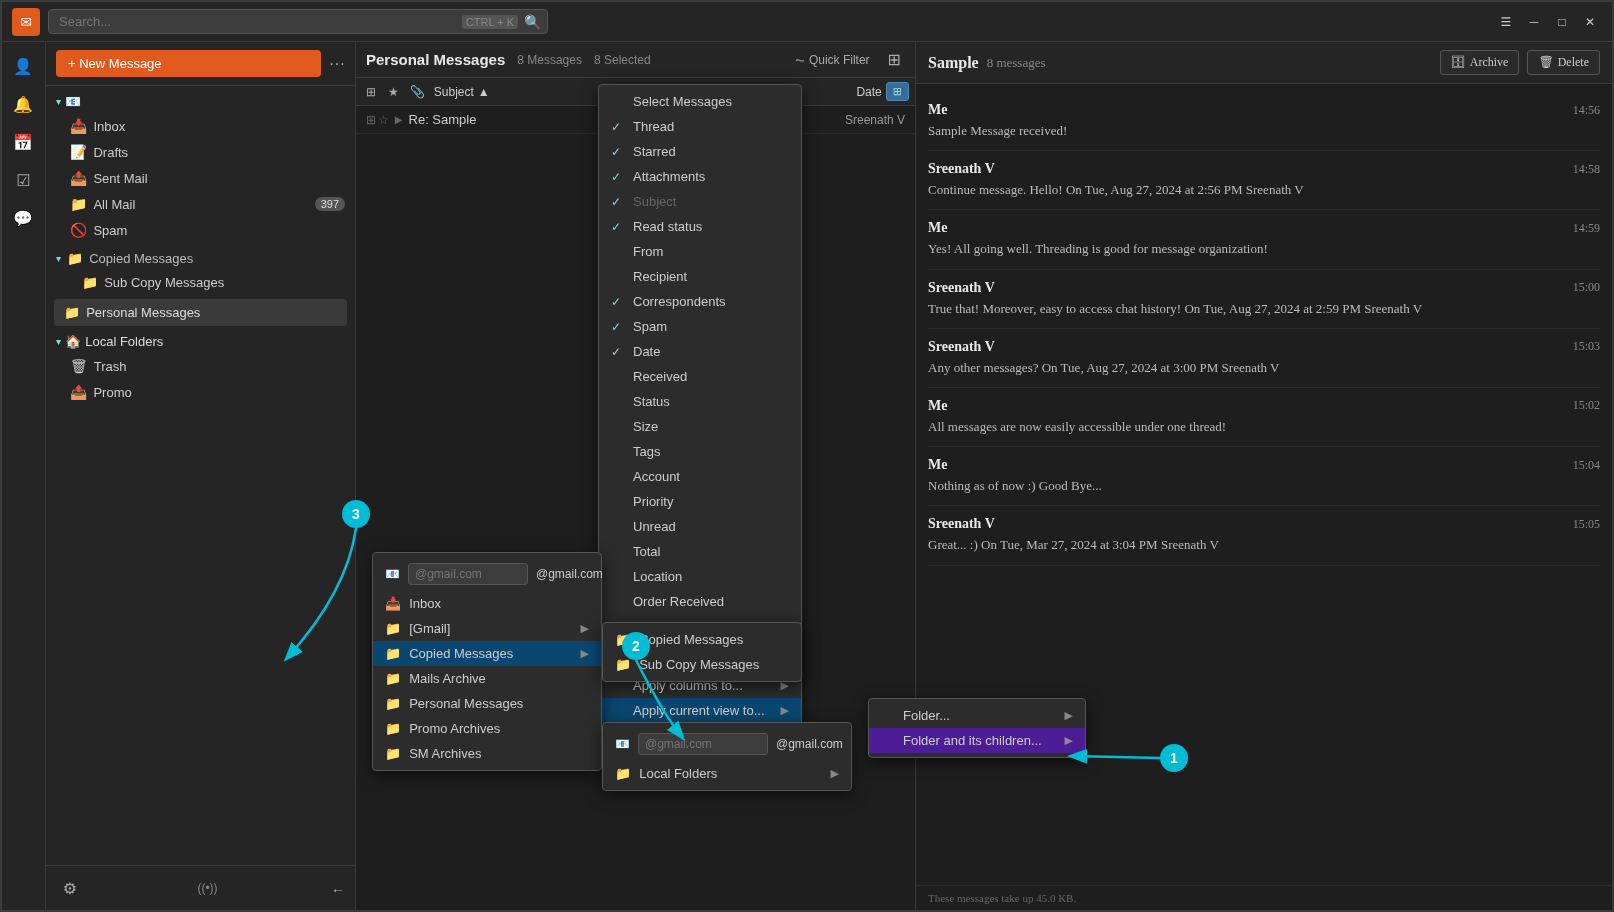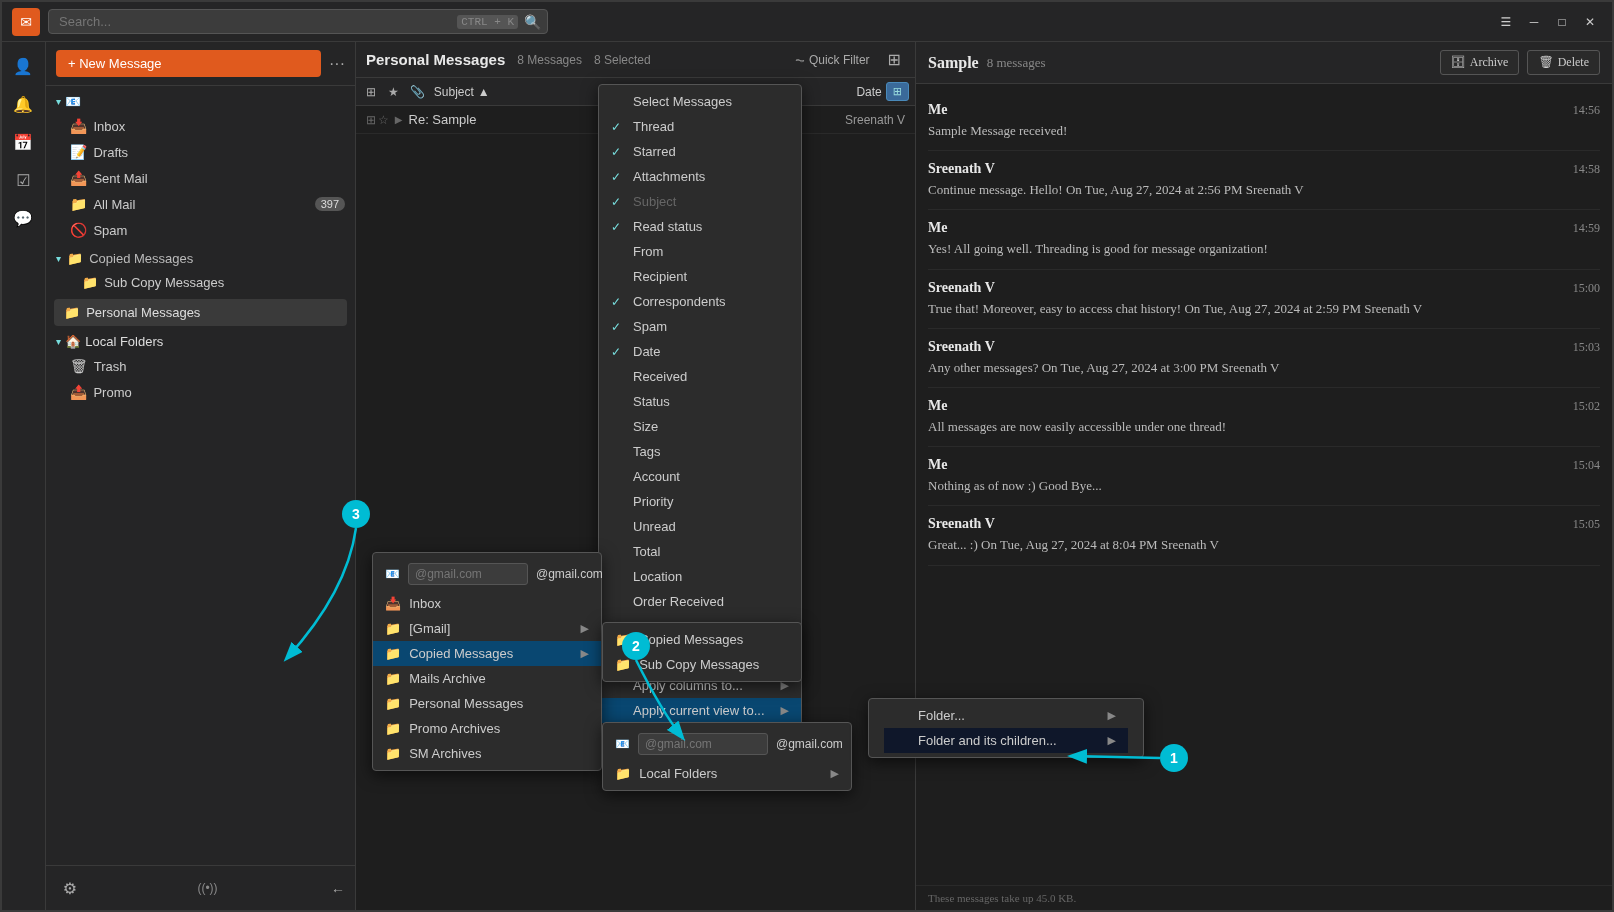--- a/index.html
+++ b/index.html
@@ -79,21 +79,20 @@
     .search-bar .kbd {
       position: absolute;
       right: 30px;
       top: 50%;
       transform: translateY(-50%);
       font-size: 11px;
       color: #888;
       background: #555;
       padding: 1px 4px;
       border-radius: 3px;
-      font-family: Liberation Mono, monospace;
     }
 
     .search-icon-btn {
       position: absolute;
       right: 6px;
       top: 50%;
       transform: translateY(-50%);
       color: #888;
       font-size: 14px;
     }
@@ -459,21 +458,21 @@
     .thread-list::-webkit-scrollbar-track { background: #1e1e1e; }
     .thread-list::-webkit-scrollbar-thumb { background: #444; border-radius: 3px; }
 
     .thread-message {
       border-bottom: 1px solid #2a2a2a;
       padding: 10px 0;
     }
 
     .thread-msg-header {
       display: flex;
-      align-items: flex-end;
+      align-items: center;
       margin-bottom: 4px;
     }
 
     .thread-msg-sender {
       font-size: 14px;
       font-weight: 600;
       color: #e8e8e8;
     }
 
     .thread-msg-time {
@@ -579,27 +578,27 @@
       box-shadow: 0 4px 16px rgba(0,0,0,0.6);
       z-index: 210;
       padding: 4px 0;
     }
 
     
     .apply-view-submenu {
       position: absolute;
       top: 696px;
       left: 866px;
-      width: 276px;
+      width: 218px;
       background: #2c2c2c;
       border: 1px solid #555;
       border-radius: 4px;
       box-shadow: 0 4px 16px rgba(0,0,0,0.6);
       z-index: 300;
-      padding: 4px 15px;
+      padding: 4px 0;
     }
 
     
     .tooltip-circle {
       position: absolute;
       width: 28px;
       height: 28px;
       background: #00bcd4;
       border-radius: 50%;
       display: flex;
@@ -863,21 +862,21 @@
         <span class="thread-msg-sender">Me</span>
         <span class="thread-msg-time">15:04</span>
       </div>
       <div class="thread-msg-body">Nothing as of now :) Good Bye...</div>
     </div>
           <div class="thread-message">
       <div class="thread-msg-header">
         <span class="thread-msg-sender">Sreenath V</span>
         <span class="thread-msg-time">15:05</span>
       </div>
-      <div class="thread-msg-body">Great... :) On Tue, Aug 27, 2024 at 8:04 PM Sreenath V</div>
+      <div class="thread-msg-body">Great... :) On Tue, Mar 27, 2024 at 3:04 PM Sreenath V</div>
     </div>
         </div>
 
       <div class="thread-footer">These messages take up 45.0 KB.</div>
     </div>
 
   </div>
 
   <div class="column-dropdown">
 
@@ -1078,21 +1077,21 @@
     </div>
   </div>
 
   <div class="apply-view-submenu">
 
   <div class="dropdown-item">
       <span class="check"></span>
       <span>Folder...</span>
       <span style="margin-left:auto;color:#888;font-size:11px;">▶</span>
     </div>
-      <div class="dropdown-item" style="background: #0f172a; align-items: center;">
+      <div class="dropdown-item" style="background: #4c1d95; align-items: center;">
       <span class="check"></span>
       <span>Folder and its children...</span>
       <span style="margin-left:auto;color:#888;font-size:11px;">▶</span>
     </div>
     </div>
 
   <div class="tooltip-circle" style="left:1158px;top:742px;">
     <span>1</span>
   </div>
   <div class="tooltip-circle" style="left:620px;top:630px;">

